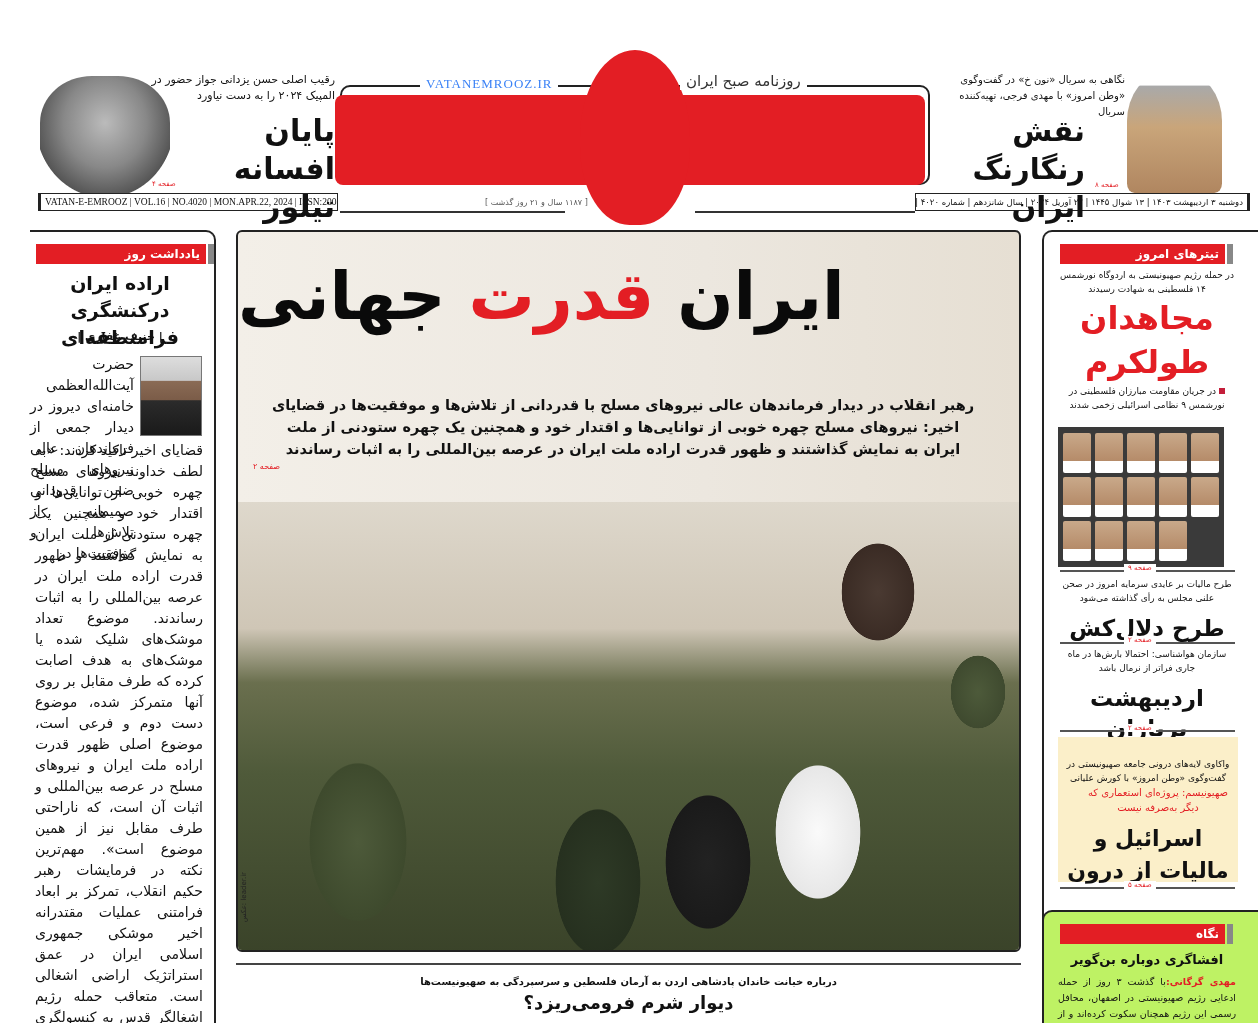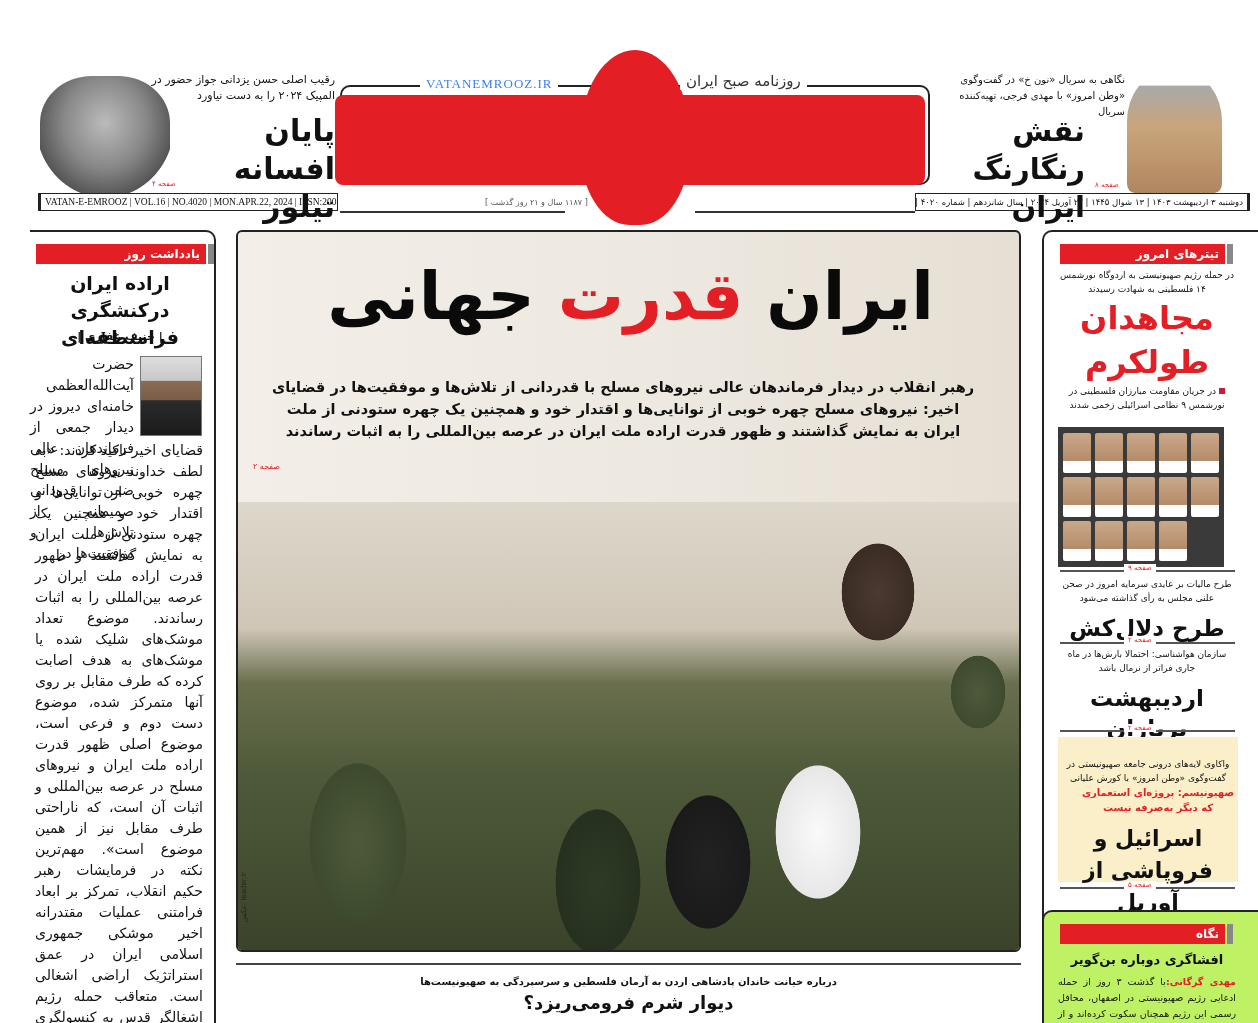--- a/index.html
+++ b/index.html
@@ -44,22 +44,22 @@
   .left-col .section-label { position: absolute; left: 6px; top: 12px; width: 170px; }
   .editorial-title { left: 0; top: 38px; width: 180px; font-size: 19px; font-weight: bold; line-height: 27px; }
   .author { left: 0; top: 98px; width: 180px; font-size: 11px; font-weight: bold; }
   .author-photo { left: 110px; top: 124px; width: 62px; height: 80px; background: linear-gradient(#ddd 0%, #c8c8c8 30%, #8a6b55 31%, #7b5c48 55%, #2b2b2b 56%, #1a1a1a 100%); border: 1px solid #777; }
   .body-text { font-size: 14px; line-height: 21px; text-align: justify; }
   .editorial-p1 { left: 0; top: 122px; width: 104px; }
   .editorial-p2 { left: 5px; top: 208px; width: 168px; }
 
   
   .main-frame { left: 236px; top: 230px; width: 785px; height: 722px; border: 2px solid #222; border-radius: 6px; overflow: hidden; background: linear-gradient(90deg, #f3efe8 0%, #ece7df 60%, #e6dfd3 100%); }
-  .main-headline { left: 0; top: 0; width: 785px; font-size: 66px; font-weight: bold; line-height: 130px; text-align: center; color: #0a0a0a; }
-  .sub-lead { left: 30px; top: 144px; width: 710px; font-size: 14.5px; font-weight: bold; line-height: 22px; text-align: center; }
+  .main-headline { left: 0; top: 0; width: 785px; font-size: 66px; font-weight: bold; line-height: 130px; text-align: left; color: #0a0a0a; }
+  .sub-lead { left: 30px; top: 162px; width: 710px; font-size: 14.5px; font-weight: bold; line-height: 22px; text-align: center; }
   .main-page-ref { left: 15px; top: 230px; font-size: 8px; color: #e31e24; }
   .main-photo { left: 0; top: 270px; width: 785px; height: 452px; background:
       radial-gradient(ellipse 60px 80px at 640px 90px, #4a3a32 0%, #3a2b24 60%, transparent 61%),
       radial-gradient(ellipse 45px 60px at 740px 190px, #4d5a3a 0%, #3f4a2f 60%, transparent 61%),
       radial-gradient(ellipse 70px 110px at 580px 330px, #fafafa 0%, #e7e7e7 60%, transparent 61%),
       radial-gradient(ellipse 70px 110px at 470px 360px, #222 0%, #1a1a1a 60%, transparent 61%),
       radial-gradient(ellipse 70px 120px at 360px 380px, #2e3a26 0%, #26301f 60%, transparent 61%),
       radial-gradient(ellipse 80px 130px at 120px 340px, #4d5a3a 0%, #3e4a2d 60%, transparent 61%),
       linear-gradient(180deg, #ded8cc 0%, #cfc6b6 28%, #6a6f4e 40%, #4f5a3a 60%, #3a4329 100%); }
   .photo-credit { left: 2px; top: 640px; font-size: 7px; color: #222; writing-mode: vertical-rl; transform: rotate(180deg); }
@@ -77,21 +77,21 @@
   .rc-head { font-size: 23px; font-weight: bold; line-height: 30px; margin-top: 8px; }
   .rc-bullet { font-size: 9px; line-height: 14px; }
   .rc-bullet .sq { display: inline-block; width: 6px; height: 6px; background: #c41e3a; margin-left: 3px; }
   .page-divider { position: absolute; left: 16px; width: 175px; height: 10px; }
   .page-divider .line { position: absolute; left: 0; top: 5px; width: 175px; height: 2px; background: #555; }
   .page-divider .ref { position: absolute; left: 64px; top: -1px; background: #fff; font-size: 7px; color: #e31e24; padding: 0 4px; }
   .faces-grid { left: 14px; top: 195px; width: 166px; height: 140px; background: #3a3a3a; display: grid; grid-template-columns: repeat(5, 1fr); gap: 4px; padding: 6px 5px; }
   .face { background: linear-gradient(#c9a98a 0%, #b58b69 70%, #fff 71%, #fff 100%); border-radius: 2px; }
   .callout { position: absolute; left: 14px; top: 505px; width: 180px; height: 145px; background: #fbefc9; }
   .callout .rc-kicker { padding-top: 20px; }
-  .callout .red-sub { font-size: 10px; color: #e31e24; font-weight: bold; line-height: 15px; margin-left: 20px; }
+  .callout .red-sub { font-size: 10px; color: #e31e24; font-weight: normal; line-height: 15px; margin-left: 20px; }
   .callout .rc-head { font-size: 22px; line-height: 32px; }
 
   .right-col2 { left: 1042px; top: 910px; width: 216px; height: 113px; border-top: 2px solid #222; border-left: 2px solid #222; border-top-left-radius: 10px; background: #bef264; }
   .right-col2 .section-label { position: absolute; left: 16px; top: 12px; width: 165px; }
   .negah-title { left: 14px; top: 40px; width: 178px; font-size: 13px; font-weight: bold; text-align: center; }
   .negah-body { left: 14px; top: 62px; width: 178px; font-size: 9.5px; line-height: 16px; text-align: justify; }
   .negah-author { color: #e31e24; font-weight: bold; }
 </style>
 </head>
 <body>
@@ -196,21 +196,21 @@
   </div>
 
   <div class="page-divider" style="top:493px;">
       <div class="line"></div>
       <span class="ref rtl">صفحه ۲</span>
     </div>
 
   <div class="callout rtl">
     <div class="rc-kicker center">واکاوی لایه‌های درونی جامعه صهیونیستی در گفت‌وگوی «وطن امروز» با کورش علیانی</div>
     <div class="red-sub center">صهیونیسم: پروژه‌ای استعماری که دیگر به‌صرفه نیست</div>
-    <div class="rc-head center">اسرائیل و فروپاشی از آوریل</div>
+    <div class="rc-head center">اسرائیل و مالیات از درون</div>
   </div>
   <div class="page-divider" style="top:650px;">
       <div class="line"></div>
       <span class="ref rtl">صفحه ۵</span>
     </div>
 </div>
 
 <div class="abs right-col2">
   <div class="section-label rtl">نگاه</div>
   <div class="abs negah-title rtl">افشاگری دوباره بن‌گویر</div>

